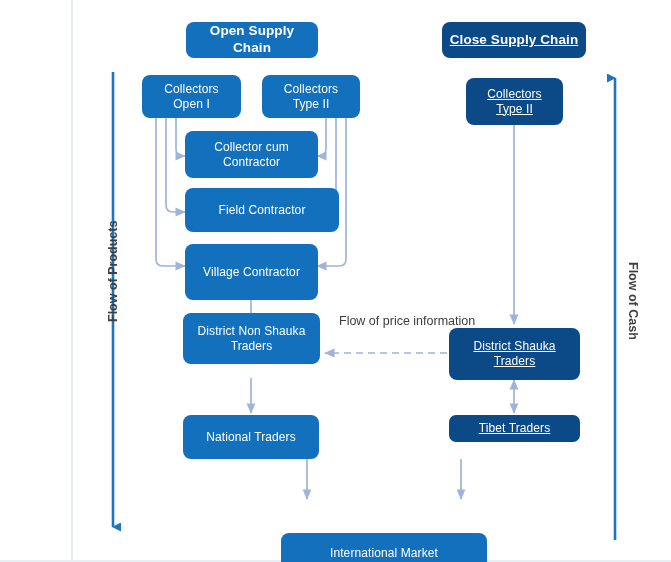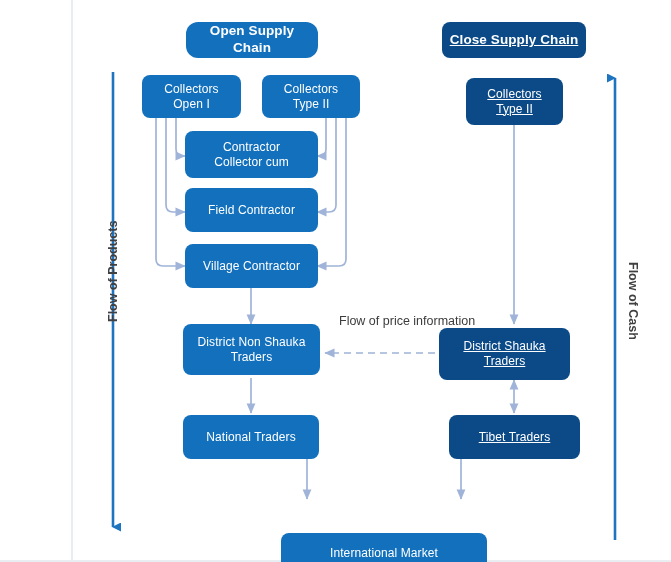--- a/index.html
+++ b/index.html
@@ -138,21 +138,21 @@
 
     <g>
       <line x1="461" y1="459" x2="461" y2="499" stroke="#9fb4d8" stroke-width="1.7" marker-end="url(#ah)"></line>
     </g>
 
     <g>
       <line x1="447" y1="353" x2="325" y2="353" stroke="#9fb4d8" stroke-width="1.7" stroke-dasharray="7 5" marker-end="url(#ah)"></line>
     </g>
   </svg>
 
-  <div class="node light header" style="left:186px; top:22px; width:132px; height:36px;border-radius:12px;">
+  <div class="node light header" style="left:186px; top:22px; width:132px; height:36px;">
     <span>Open Supply Chain</span>
   </div>
 
   <div class="node dark header" style="left:442px; top:22px; width:144px; height:36px;">
     <span>Close Supply Chain</span>
   </div>
 
   <div class="node light" style="left:142px; top:75px; width:99px; height:43px; flex-direction:column;">
     <span>Collectors</span>
     <span>Open I</span>
@@ -162,47 +162,47 @@
     <span>Collectors</span>
     <span>Type II</span>
   </div>
 
   <div class="node dark" style="left:466px; top:78px; width:97px; height:47px; flex-direction:column;">
     <span>Collectors</span>
     <span>Type II</span>
   </div>
 
   <div class="node light" style="left:185px; top:131px; width:133px; height:47px; flex-direction:column;">
+    <span>Collector cum</span>
     <span>Contractor</span>
-    <span>Collector cum</span>
-  </div>
-
-  <div class="node light" style="left:185px; top:188px; width:133px; height:44px;">
+  </div>
+
+  <div class="node light" style="left:185px; top:188px; width:154px; height:44px;">
     <span>Field Contractor</span>
   </div>
 
-  <div class="node light" style="left:185px; top:244px; width:133px; height:44px;align-items:center;">
+  <div class="node light" style="left:185px; top:244px; width:133px; height:56px;align-items:center;">
     <span>Village Contractor</span>
   </div>
 
-  <div class="node light" style="left:183px; top:324px; width:137px; height:51px; flex-direction:column;">
+  <div class="node light" style="left:183px; top:313px; width:137px; height:51px; flex-direction:column;">
     <span>District Non Shauka</span>
     <span>Traders</span>
   </div>
 
-  <div class="node dark" style="left:439px; top:328px; width:131px; height:52px; flex-direction:column;">
+  <div class="node dark" style="left:449px; top:328px; width:131px; height:52px; flex-direction:column;">
     <span>District Shauka</span>
     <span>Traders</span>
   </div>
 
   <div class="node light" style="left:183px; top:415px; width:136px; height:44px;">
     <span>National Traders</span>
   </div>
 
-  <div class="node dark" style="left:449px; top:415px; width:131px; height:44px;">
+  <div class="node dark" style="left:449px; top:415px; width:131px; height:27px;border-radius:7px;">
     <span>Tibet Traders</span>
   </div>
 
   <div class="node light" style="left:281px; top:501px; width:206px; height:40px;margin-top:32px;">
     <span>International Market</span>
   </div>
 
   <div class="side-label left" style="left:106px; top:322px;">Flow of Products</div>
 
   <div class="side-label right" style="left:640px; top:262px;">Flow of Cash</div>

